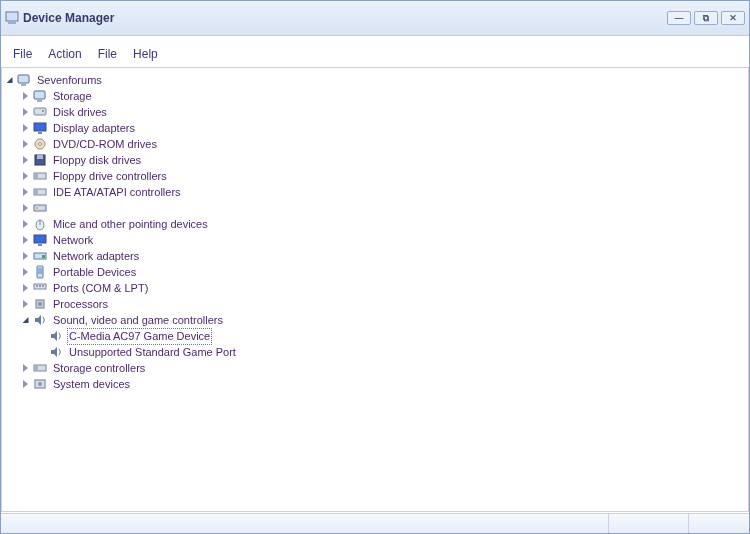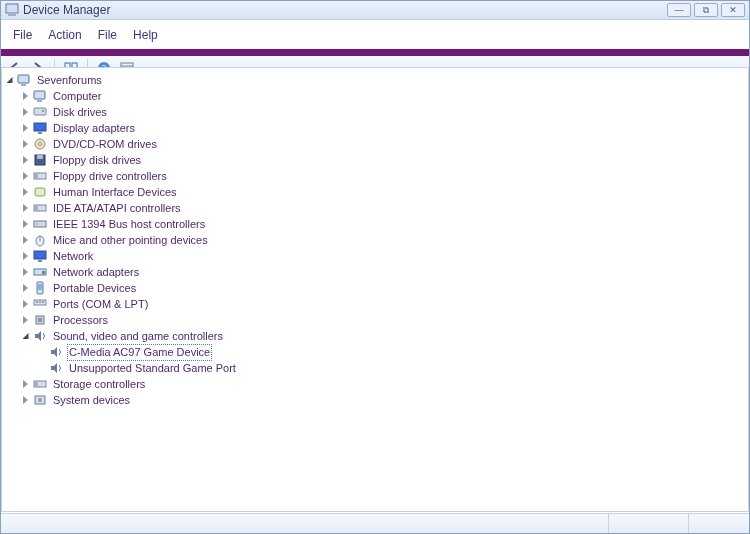--- a/index.html
+++ b/index.html
@@ -7,45 +7,46 @@
     margin: 0;
     font-family: "Segoe UI", Tahoma, sans-serif;
     font-size: 11px;
     background: #fff;
     width: 750px;
     height: 534px;
     overflow: hidden;
     border: 1px solid #8aa0c0;
   }
   .titlebar {
-    height: 19px;
+    height: 35px;
     background: linear-gradient(#eaf1fb, #d8e4f4);
     border-bottom: 1px solid #c0cde0;
     display: flex;
     align-items: center;
     padding: 0 4px;
     color: #3a3a6a;
     font-size: 12px;
+    font-weight: bold;
   }
   .titlebar .ticon { margin-right: 4px; display:inline-flex; }
   .titlebar .title { flex: 1; }
   .winbtn {
     width: 24px; height: 14px;
     border: 1px solid #9aaccb;
     background: #eaf1fb;
     margin-left: 3px;
     border-radius: 2px;
     display: inline-flex; align-items:center; justify-content:center;
     font-size: 9px; color:#5a5a7a;
     cursor: pointer;
   }
   .menubar {
     height: 36px;
     background: #fff;
-    border-bottom: 7px solid #701a75;
+    border-bottom: 1px solid #701a75;
     display: flex;
     align-items: center;
     padding: 12px 4px;
     color: #3a3a7a;
     font-size: 12px;
   }
   .menubar .mitem { padding: 2px 8px; cursor: pointer; }
   .toolbar {
     height: 24px;
     background: linear-gradient(#f6f9fe,#e6edf8);
@@ -165,21 +166,21 @@
         <span class="ind"></span>
         <span class="tw">
           <span class="arrow-closed"></span>
         </span>
         <span class="ic">
           <svg width="14" height="14">
             <rect x="1" y="2" width="11" height="8" rx="1" fill="#cfe0f5" stroke="#5a6a90"></rect>
             <rect x="4" y="11" width="5" height="2" fill="#9ab0cf"></rect>
           </svg>
         </span>
-        <span class="lbl">Computer</span>
+        <span class="lbl">Storage</span>
       </div>
       <div class="row">
         <span class="ind"></span>
         <span class="tw">
           <span class="arrow-closed"></span>
         </span>
         <span class="ic">
           <svg width="14" height="14">
             <rect x="1" y="3" width="12" height="7" rx="1" fill="#d8dde6" stroke="#7a88a0"></rect>
             <circle cx="10" cy="6" r="1" fill="#5aa05a"></circle>
@@ -239,50 +240,37 @@
         </span>
         <span class="lbl">Floppy drive controllers</span>
       </div>
       <div class="row">
         <span class="ind"></span>
         <span class="tw">
           <span class="arrow-closed"></span>
         </span>
         <span class="ic">
           <svg width="14" height="14">
-            <rect x="2" y="3" width="10" height="8" rx="2" fill="#e6ead0" stroke="#90a060"></rect>
-          </svg>
-        </span>
-        <span class="lbl">Human Interface Devices</span>
-      </div>
-      <div class="row">
-        <span class="ind"></span>
-        <span class="tw">
-          <span class="arrow-closed"></span>
-        </span>
-        <span class="ic">
-          <svg width="14" height="14">
             <rect x="1" y="4" width="12" height="6" fill="#d8dde6" stroke="#7a88a0"></rect>
             <rect x="2" y="5" width="3" height="4" fill="#a0b0c8"></rect>
           </svg>
         </span>
         <span class="lbl">IDE ATA/ATAPI controllers</span>
       </div>
       <div class="row">
         <span class="ind"></span>
         <span class="tw">
           <span class="arrow-closed"></span>
         </span>
         <span class="ic">
           <svg width="14" height="14">
             <rect x="1" y="4" width="12" height="6" fill="#d0dae8" stroke="#6a7a9a"></rect>
             <circle cx="4" cy="7" r="1" fill="#ef9a3a"></circle>
           </svg>
         </span>
-        <span class="lbl">IEEE 1394 Bus host controllers</span>
       </div>
       <div class="row">
         <span class="ind"></span>
         <span class="tw">
           <span class="arrow-closed"></span>
         </span>
         <span class="ic">
           <svg width="14" height="14">
             <ellipse cx="7" cy="8" rx="4" ry="5" fill="#e8ecf4" stroke="#7a88a0"></ellipse>
             <line x1="7" y1="3" x2="7" y2="8" stroke="#7a88a0"></line>

